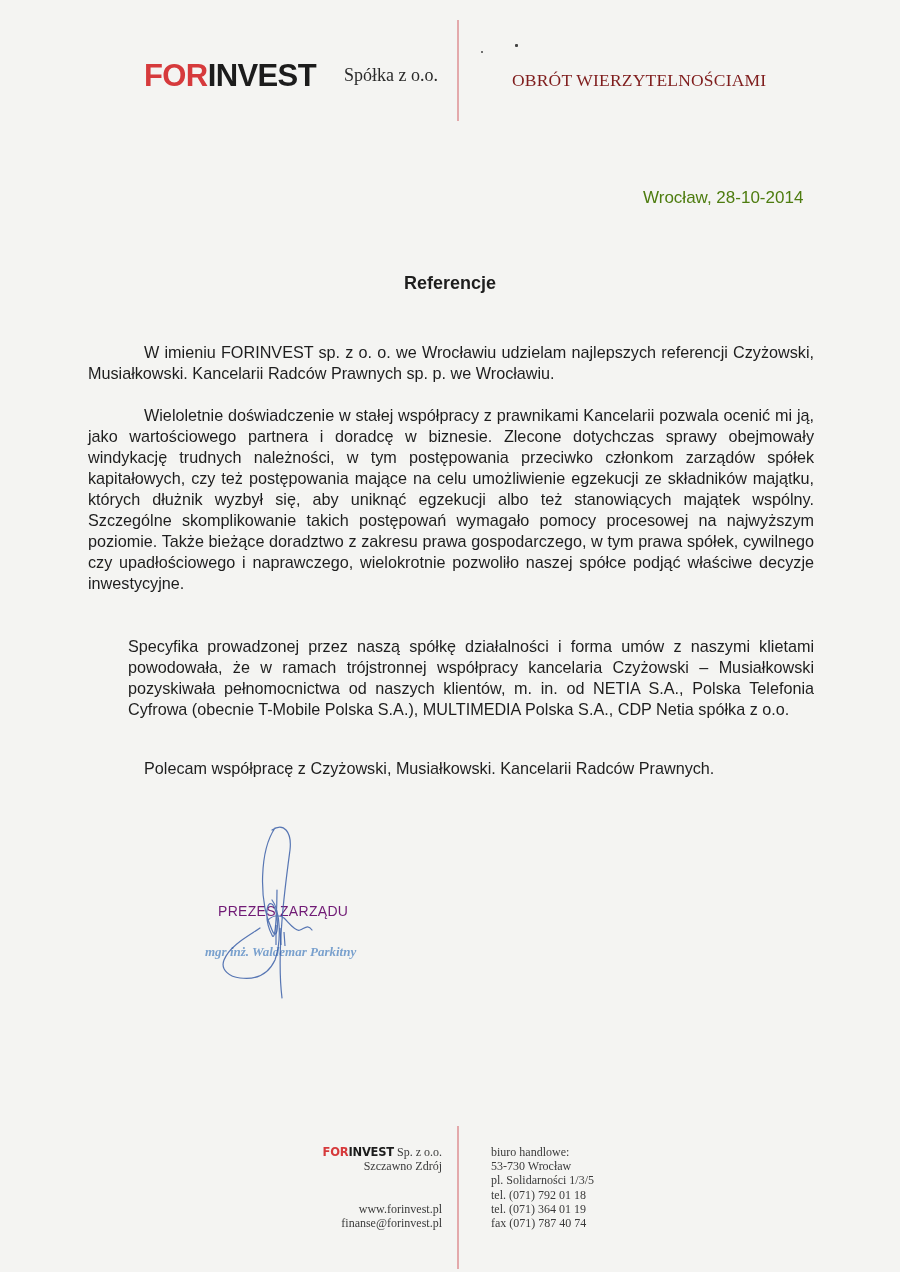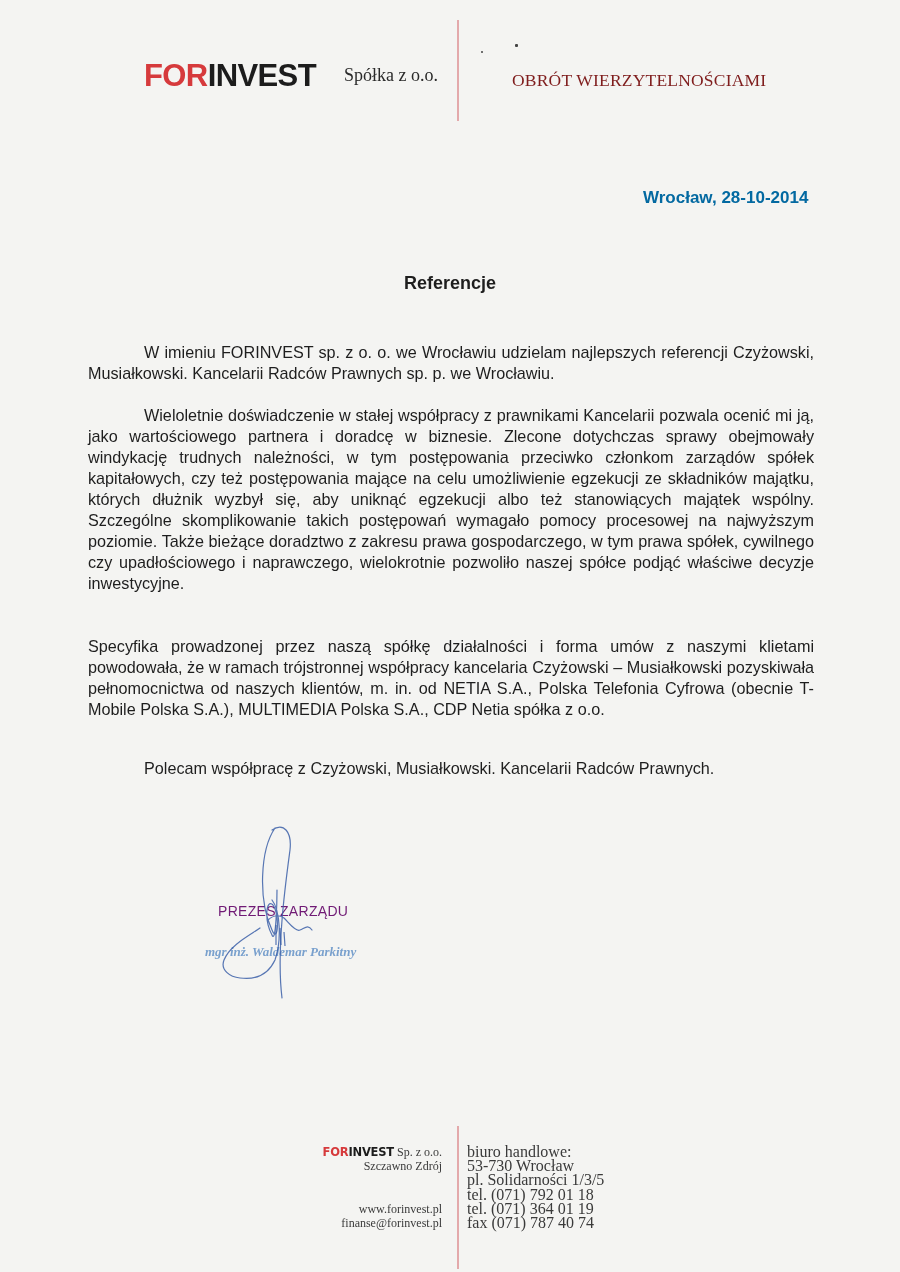--- a/index.html
+++ b/index.html
@@ -48,23 +48,22 @@
       letter-spacing: 0.2px;
       white-space: nowrap;
       margin-left: 30px;
     }
     .dot { width: 2px; height: 2px; background: #444; border-radius: 1px; }
 
     
     .date {
       left: 643px; top: 188px;
       font-size: 17px;
-      color: #0369a1;
+      color: #4d7c0f;
       white-space: nowrap;
-      font-weight: bold;
     }
     .title {
       left: 0; width: 900px; top: 273px;
       text-align: center;
       font-weight: bold;
       font-size: 18px;
       color: #1e1e1e;
     }
 
     
@@ -76,21 +75,21 @@
       color: #1e1e1e;
     }
     .p1 { top: 342px; }
     .p2 { top: 405px; }
     .p3 { top: 636px; }
     .p4 { top: 758px; left: 88px; }
     .body-text p {
       margin: 0;
       text-indent: 56px;
     }
-    .p3 p { text-indent: 0; }
+    .p3 p { text-indent: 0; margin-left: 40px; }
     .p4 p { text-indent: 56px; text-align: left; }
 
     
     .stamp-title {
       left: 218px; top: 903px;
       font-size: 14px;
       color: #701a75;
       letter-spacing: 0.3px;
       white-space: nowrap;
     }
@@ -127,26 +126,26 @@
       font-weight: bold;
       font-size: 11.5px;
       letter-spacing: -0.2px;
     }
     .footer-logo .red { color: #d63a3c; }
     .footer-logo .dark { color: #1c1c1c; }
     .footer-left .spacer { height: 28.4px; }
     .footer-right {
       left: 467px; top: 1145px;
       font-family: "Liberation Serif", serif;
-      font-size: 16px;
+      font-size: 12px;
       line-height: 14.2px;
       color: #3a3a3a;
       white-space: nowrap;
     }
-    .footer-right div, .footer-left div { display: block; }
+    .footer-right div, .footer-left div { display: block; margin-left: 24px; }
   </style>
 </head>
 <body>
 
 <div class="abs logo">
   <span class="red">FOR</span><span class="dark">INVEST</span>
 </div>
 <div class="abs company-form">Spółka z o.o.</div>
 <div class="abs header-divider"></div>
 <div class="abs tagline">OBRÓT WIERZYTELNOŚCIAMI</div>

